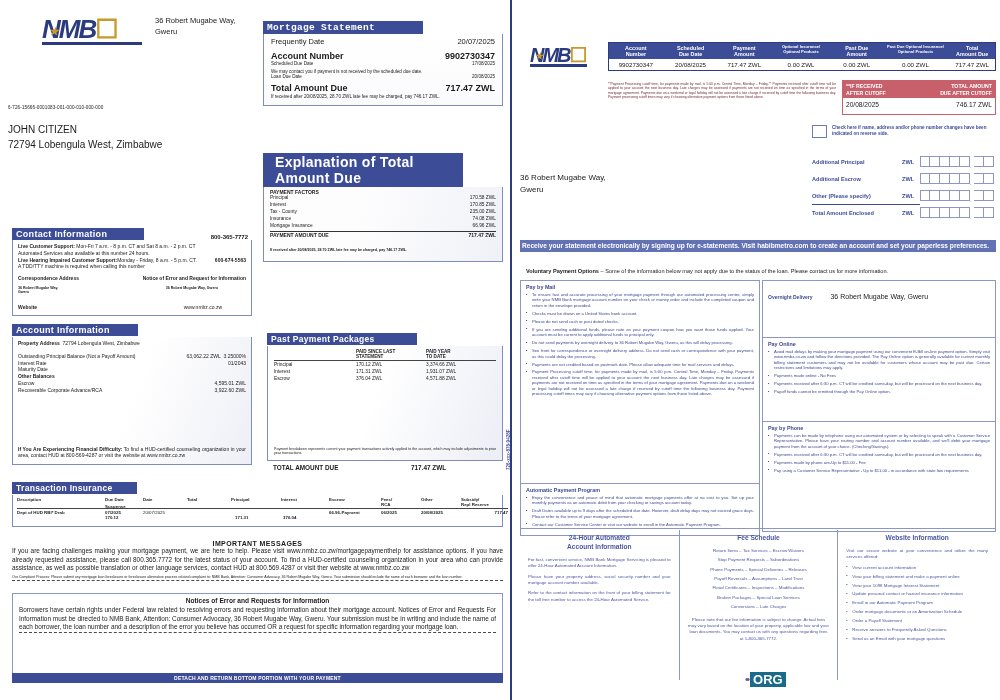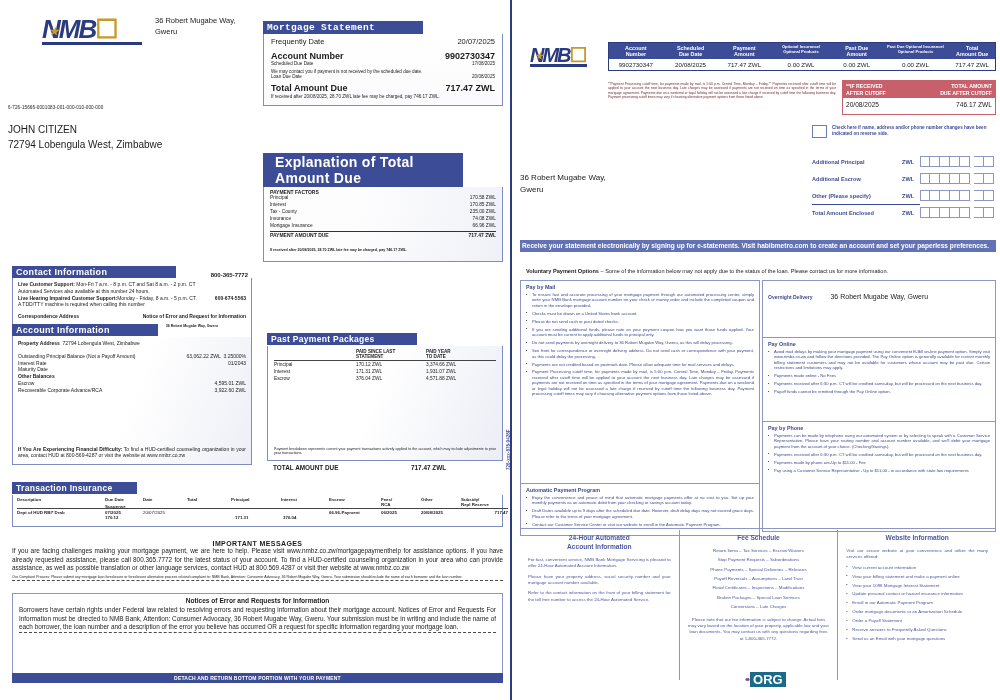--- a/index.html
+++ b/index.html
@@ -249,21 +249,21 @@
       <div class="pf-total" style="margin-top:1px;">
         <span>PAYMENT AMOUNT DUE</span>
         <span>717.47 ZWL</span>
       </div>
       <div class="xtiny" style="margin-top:10px;font-weight:bold;">If received after 20/08/2025, 28.70 ZWL late fee may be charged, pay 746.17 ZWL.</div>
     </div>
   </div>
 
   <div id="contact-panel">
     <div style="display:flex;justify-content:space-between;align-items:flex-end;">
-      <div class="hdrbar" style="font-size:9px;width:164px;margin-top:38px;">Contact  Information</div>
+      <div class="hdrbar" style="font-size:9px;width:132px;">Contact  Information</div>
       <div style="font-size:6px;font-weight:bold;padding-right:4px;">800-365-7772</div>
     </div>
     <div class="inner">
       <div class="sm"><b>Live Customer Support:</b>
         <span>Mon-Fri 7 a.m. - 8 p.m.  CT and Sat 8 a.m. - 2 p.m. CT</span></div>
       <div class="sm">Automated  Services also available at this number 24  hours.</div>
       <div class="sm row">
           <span><b>Live Hearing Impaired Customer Support:</b><span>Monday - Friday, 8 a.m. - 5 p.m. CT.</span></span>
         <span style="font-weight:bold;">600-674-5563</span>
         </div>
@@ -278,21 +278,21 @@
         <span class="xtiny" style="font-weight:bold;padding-right:28px;">36 Robert Mugabe Way, Gweru</span>
       </div>
       <div class="row" style="margin-top:9px;">
         <span class="sm" style="font-weight:bold;">Website</span>
         <span class="sm" style="padding-right:24px;">www.nmbz.co.zw</span>
       </div>
     </div>
   </div>
 
   <div id="account-panel">
-    <div class="hdrbar" style="font-size:9px;width:146px;">Account Information</div>
+    <div class="hdrbar" style="font-size:9px;width:126px;">Account Information</div>
     <div class="inner">
       <div class="sm"><b>Property  Address</b>
         &nbsp;<span>72794 Lobengula West,  Zimbabwe</span></div>
       <div class="row sm" style="margin-top:6px;">
         <span>Outstanding Principal Balance (Not a Payoff  Amount)</span>
         <span><span>63,062.22 ZWL</span>&nbsp;&nbsp;<span>3.25000%</span></span>
       </div>
       <div class="row sm">
         <span>Interest  Rate</span>
         <span>01/2043</span>

